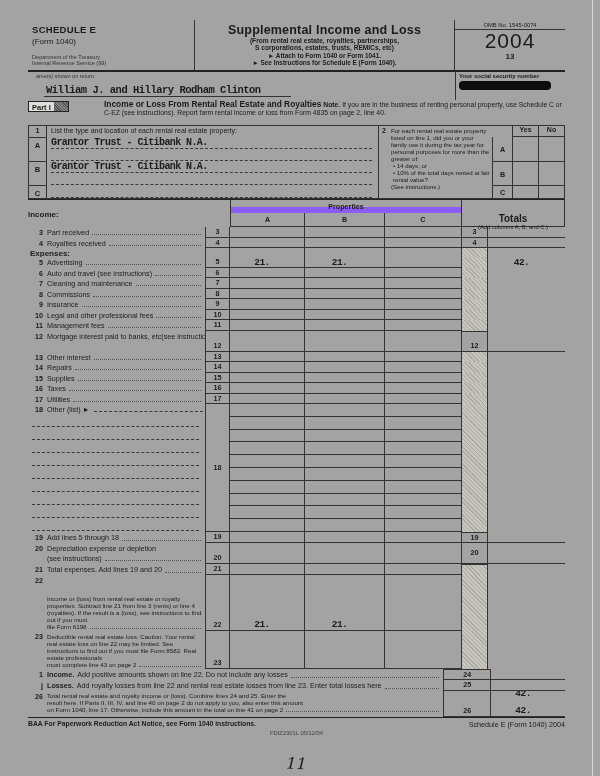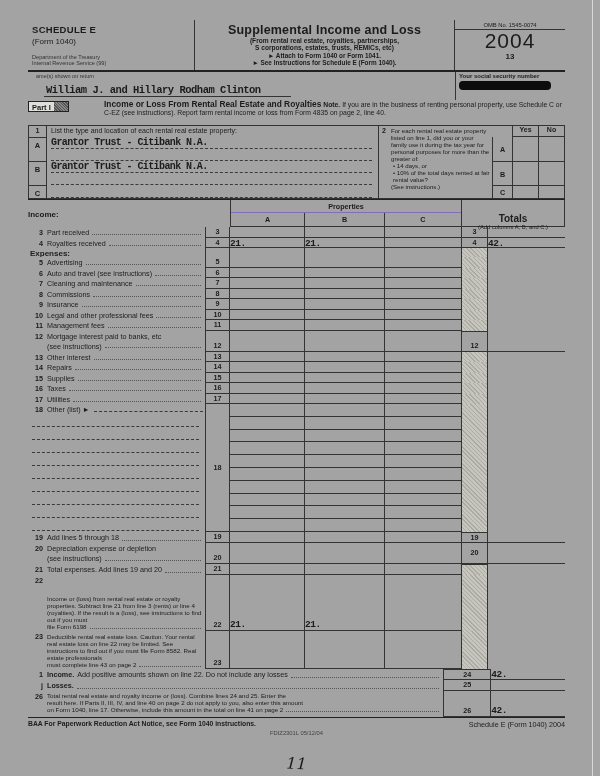--- a/index.html
+++ b/index.html
@@ -82,31 +82,31 @@
   .dots { flex:1; align-self:flex-end; border-bottom:1.3px dotted #555; margin:0 4px 2.5px 3px; min-width:4px; }
   .num { width:25px; border-left:1px solid #333; border-right:1px solid #333; text-align:center; font-weight:bold; font-size:7.2px; }
   .ca { width:75px; border-right:1px solid #333; }
   .cb { width:80px; border-right:1px solid #333; }
   .cc { width:77px; border-right:1px solid #333; }
   .tn { width:26px; border-right:1px solid #333; text-align:center; font-weight:bold; font-size:7.2px; }
   .tv { width:77px; }
   .bb { border-bottom:1px solid #333; }
   .bt { border-top:1px solid #333; }
   .grey { background:#c6c6be; background-image:repeating-linear-gradient(45deg, rgba(90,90,84,.25) 0 1px, transparent 1px 3px); border-bottom:none; }
-  .val { display:block; font-family:"Liberation Mono", monospace; font-size:9.5px; font-weight:bold; text-align:left; padding-right:10px; letter-spacing:-0.5px; }
+  .val { display:block; font-family:"Liberation Mono", monospace; font-size:9.5px; font-weight:bold; text-align:center; padding-right:10px; letter-spacing:-0.5px;margin-top:19px; }
   .numbot { display:flex; flex-direction:column; justify-content:flex-end; padding-bottom:1px; }
   .valbot { display:flex; flex-direction:column; justify-content:flex-end; }
   .seclab { font-size:8px; font-weight:bold; padding-top:1px; }
 
   
   .thead { display:flex; height:27px; }
   .thead .hl { width:177px; display:flex; align-items:center; }
   .thead .hsp { width:25px; }
   .props { width:232px; border-left:1px solid #333; border-right:1px solid #333; display:flex; flex-direction:column; }
-  .props .ptitle { text-align:center; font-size:7.2px; font-weight:bold; border-bottom:1px solid #8b5cf6; height:13px; padding-top:2px; }
+  .props .ptitle { text-align:center; font-size:7.2px; font-weight:bold; border-bottom:6px solid #8b5cf6; height:13px; padding-top:2px; }
   .props .pcols { display:flex; flex:1; border-bottom:1px solid #333; }
   .props .pcols div { text-align:center; font-weight:bold; font-size:7.2px; padding-top:2px; }
   .props .pa { width:75px; border-right:1px solid #333; }
   .props .pb { width:80px; border-right:1px solid #333; }
   .props .pc { width:77px; }
   .totbox { width:103px; border-right:1px solid #333; border-bottom:1px solid #333; text-align:center; }
   .totbox .tt { font-size:10px; font-weight:bold; padding-top:13px; }
   .totbox .ts { font-size:5.8px; }
 
   
@@ -469,21 +469,21 @@
             </div>
             <div class="c cc bb">
               <span class="val"></span>
             </div>
             <div class="c tn grey"></div>
             <div class="c tv"></div>
           </div>
           <div class="trow" style="height:21px">
             <div class="c lab">
               <span class="ln">12</span>
-              <div style="flex:1;display:flex;flex-direction:column">
+              <div style="flex:1;display:flex;flex-direction:row">
                 <span class="lt">Mortgage interest paid to banks, etc</span>
                 <span style="display:flex">
                   <span class="lt">(see instructions)</span>
                   <span class="dots"></span>
                 </span>
               </div>
             </div>
             <div class="c num bb numbot">12</div>
             <div class="c ca bb">
               <span class="val"></span>
@@ -771,20 +771,21 @@
         <div class="tn2 bb bt">24</div>
         <div class="c tv bb">
             <span class="val">42.</span>
           </div>
       </div>
 
       <div class="trow" style="height:11px">
         <div class="labwide">
           <span class="ln">j</span>
           <span class="lt" style="font-weight:bold">Losses.</span>
+          <span class="lt" style="padding-left:3px">Add royalty losses from line 22 and rental real estate losses from line 23. Enter total losses here</span>
           <span class="dots"></span>
         </div>
         <div class="tn2 bb">25</div>
         <div class="c tv bb">
             <span class="val"></span>
           </div>
       </div>
 
       <div class="trow" style="height:26px">
         <div class="labwide">

